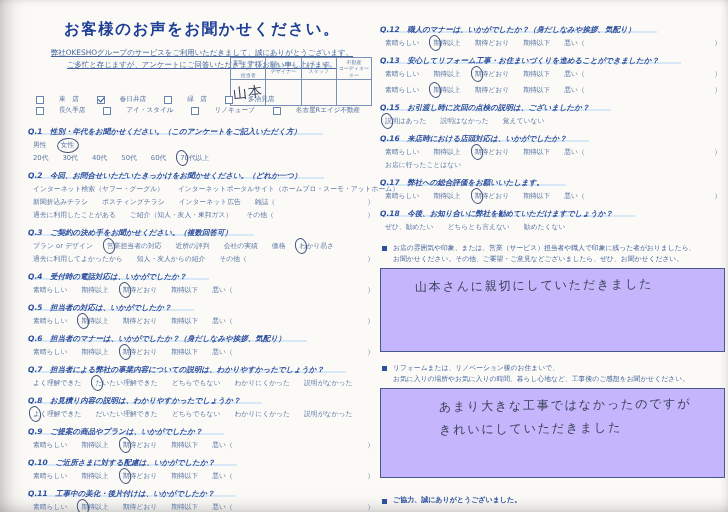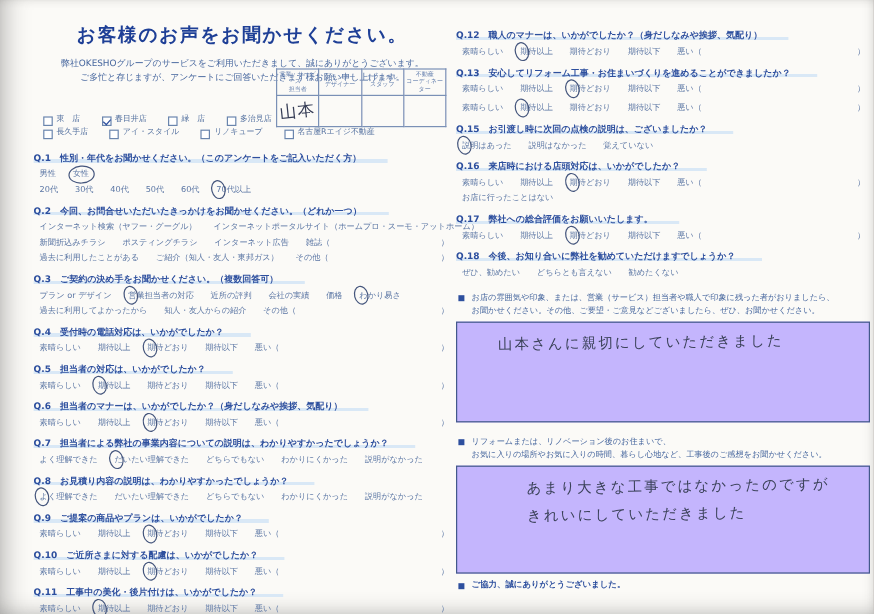--- a/index.html
+++ b/index.html
@@ -16,52 +16,53 @@
                inset -8px 0 10px -8px rgba(60,60,60,.18),
                inset 0 6px 8px -7px rgba(60,60,60,.18);
     color:#5b76a4;
   }
   
   .header-block{position:absolute;left:28px;top:19px;width:348px;}
   .page-title{
     text-align:center;font-size:15.5px;font-weight:bold;color:#1e3f96;
     letter-spacing:1.5px;margin:0 0 7px 0;
   }
-  .subtitle{font-size:7.4px;line-height:1.6;color:#46669e;text-align:center;margin:0;}
+  .subtitle{font-size:7.4px;line-height:1.6;color:#46669e;text-align:center;margin:0;text-decoration:underline;}
   .staff-table{
     position:absolute;left:230px;top:57px;width:142px;
     border-collapse:collapse;table-layout:fixed;
   }
   .staff-table th,.staff-table td{
     border:1px solid #7a90b6;padding:1px 0;text-align:center;vertical-align:middle;
   }
   .staff-table th{font-size:5px;font-weight:normal;color:#5f7bab;line-height:1.25;white-space:pre-line;height:12px;}
   .staff-table td{height:23px;}
   .hand-name{
     font-size:14px;color:#353c55;display:inline-block;transform:rotate(-6deg);
     letter-spacing:1px;
   }
   
   .stores{position:absolute;left:36px;top:94px;font-size:6.6px;color:#53709f;}
   .store-row{display:flex;gap:18px;line-height:11px;white-space:nowrap;}
-  .store-item{display:inline-flex;align-items:flex-end;}
+  .store-item{display:inline-flex;align-items:center;gap:12px;}
   .cb{width:6px;height:6px;border:1px solid #6a85ad;display:inline-block;margin-right:3px;background:#fff;position:relative;flex:none;}
   .cb.checked::after{
     content:"";position:absolute;left:0.5px;top:0.5px;width:5px;height:2.5px;
     border-left:1.2px solid #2d4f9e;border-bottom:1.2px solid #2d4f9e;transform:rotate(-48deg);
   }
   
   .col-left{position:absolute;left:28px;top:126px;width:350px;}
   .col-right{position:absolute;left:380px;top:24px;width:345px;}
   
   .question{margin-bottom:7px;}
   .q-heading{font-size:7.5px;font-weight:bold;color:#2d4f9e;line-height:11px;white-space:nowrap;}
   .q-heading .hl{
     background:linear-gradient(to bottom,transparent 64%,#d9e8f6 64%,#d9e8f6 94%,transparent 94%);
     padding-right:22px;
+    font-style:italic;
   }
   .opt-row{
     display:flex;gap:14px;align-items:center;font-size:6.8px;color:#5b76a4;
     margin-top:4px;padding-left:5px;line-height:9px;white-space:nowrap;
   }
   .opt{position:relative;}
   .opt.right{margin-left:auto;margin-right:4px;}
   .opt.m-start::before{
     content:"";position:absolute;left:-4px;top:-4px;width:10px;height:14px;
     border:1.1px solid #44557c;border-radius:50%;transform:rotate(-14deg);
@@ -77,21 +78,21 @@
   .comment-box{
     border:1px solid #43598a;background:#c4b5fd;padding:5px 10px;box-sizing:border-box;
   }
   .box-1{height:84px;}
   .box-2{height:90px;padding-left:28px;}
   .handwriting{
     font-size:12px;color:#3a4158;letter-spacing:1.8px;line-height:1.95;
     transform:rotate(-0.8deg);padding-left:24px;
   }
   .box-2 .handwriting{padding-left:30px;}
-  .closing{display:flex;align-items:center;font-size:7px;font-weight:bold;color:#2d4f9e;margin-top:4px;}
+  .closing{display:flex;align-items:center;font-size:7px;font-weight:bold;color:#2d4f9e;margin-top:17px;}
 </style>
 </head>
 <body>
 
 <div class="page">
 
   <div class="header-block">
     <h1 class="page-title">お客様のお声をお聞かせください。</h1>
     <p class="subtitle">
       <span>弊社OKESHOグループのサービスをご利用いただきまして、誠にありがとうございます。</span><br>

